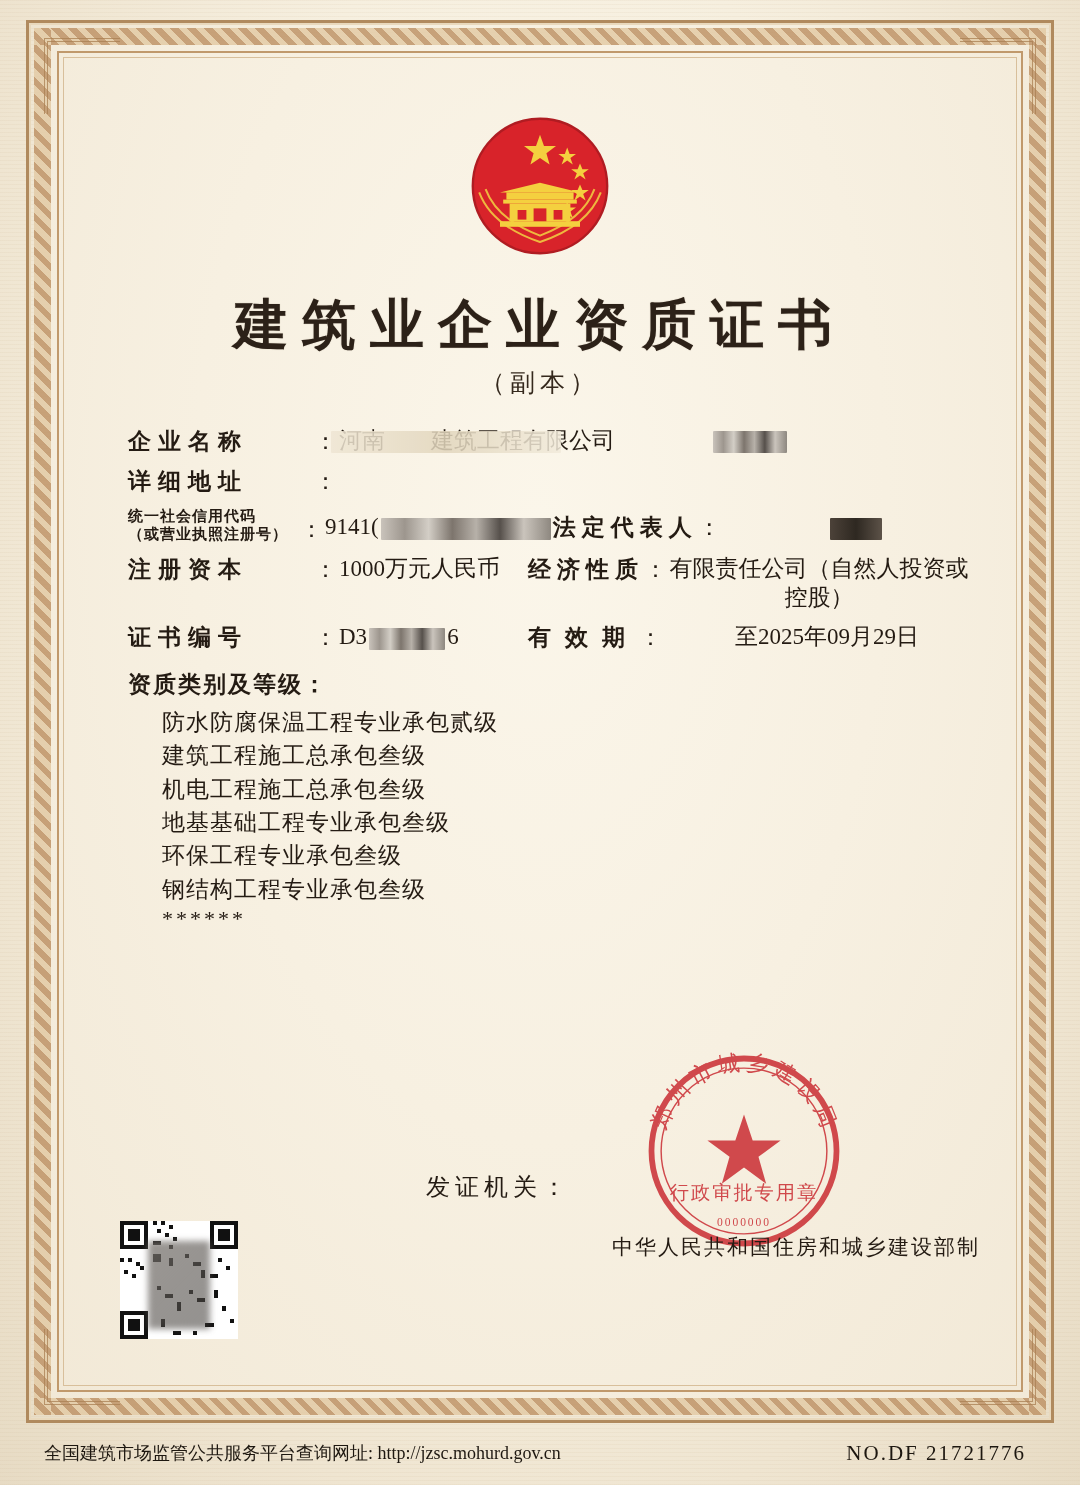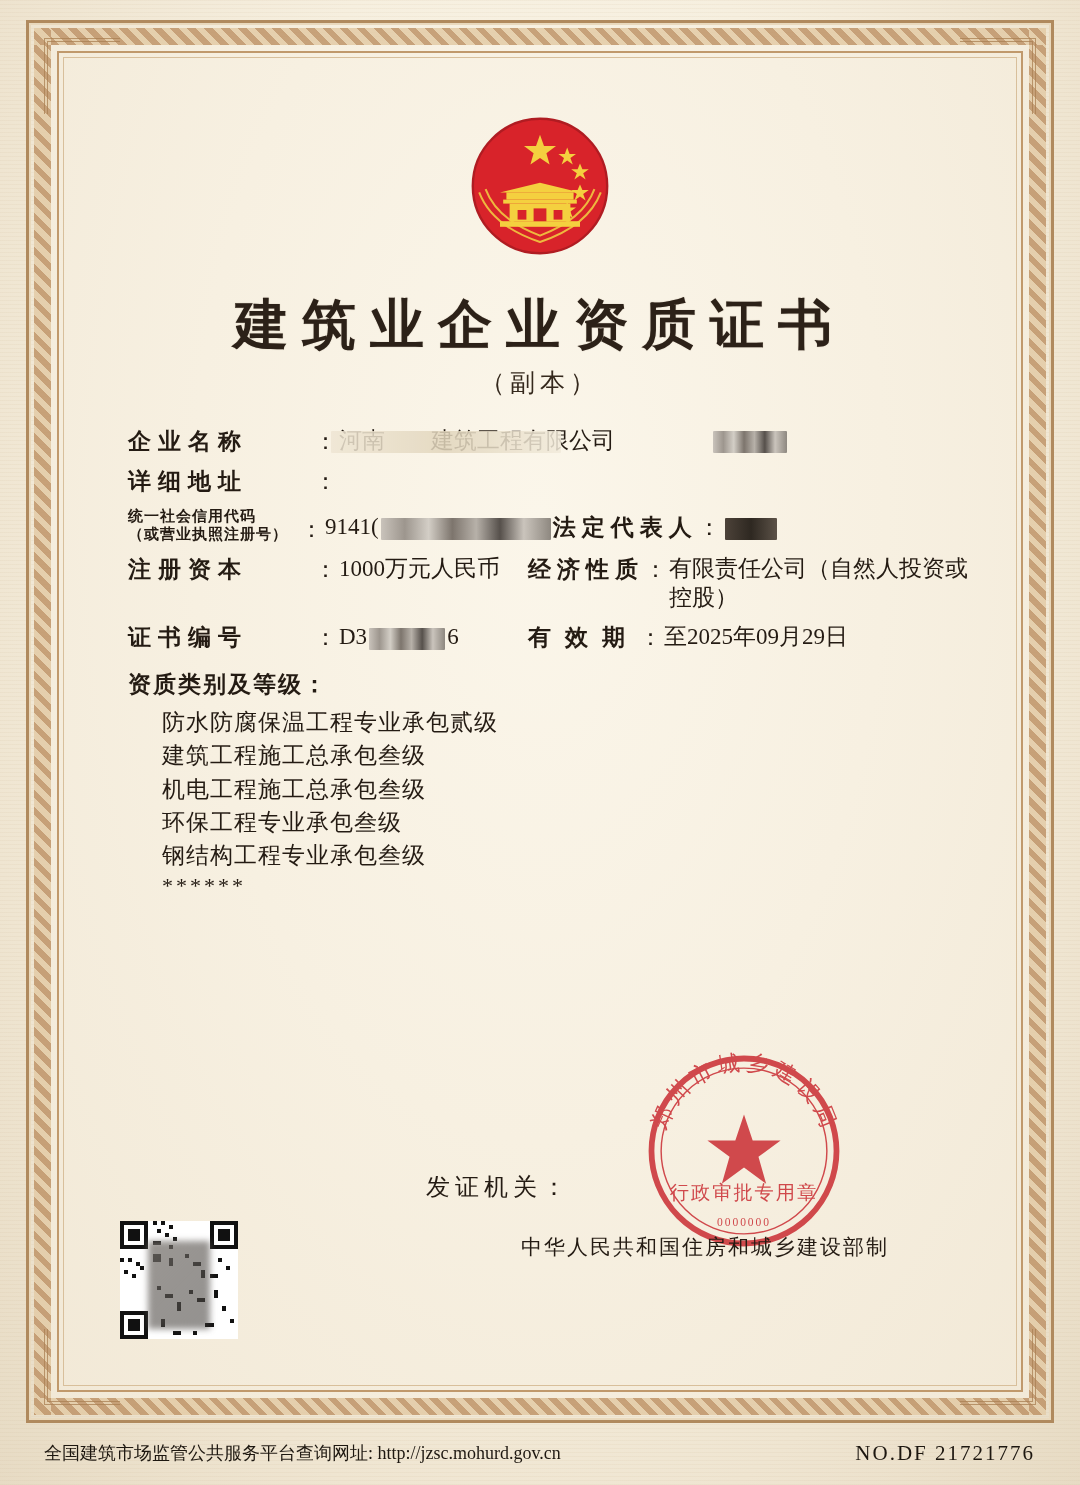--- a/index.html
+++ b/index.html
@@ -163,21 +163,21 @@
     filter: blur(0.6px);
     margin: 0 2px;
   }
   .redacted.dark {
     background: linear-gradient(90deg,#4c4239 0%, #2e2821 50%, #5c5248 100%);
   }
   .redacted.light {
     background: linear-gradient(90deg,#efe6d4 0%, #e2d6bd 50%, #f2ebdb 100%);
   }
   .col-left { flex: 0 0 400px; display: flex; }
-  .col-right { flex: 1 1 auto; display: flex; }
+  .col-right { flex: 1 1 auto; display: flex; text-align: center; }
 
   .small-label {
     font-size: 15px;
     font-weight: bold;
     line-height: 1.18;
     letter-spacing: 1px;
     white-space: nowrap;
     padding-top: 2px;
   }
 
@@ -228,21 +228,21 @@
     letter-spacing: 2px;
     color: #241b13;
     margin-left: 120px;
     font-family: "Liberation Serif", serif;
   }
   .ministry {
     margin-top: 30px;
     font-size: 21px;
     letter-spacing: 2px;
     color: #241b13;
-    text-align: center;
+    text-align: right;
     margin-left: 10px;
   }
 
   
   .seal {
     position: absolute;
     right: 160px;
     bottom: 122px;
     width: 212px;
     height: 212px;
@@ -264,21 +264,21 @@
     bottom: 50px;
     width: 62px;
     height: 88px;
     background: linear-gradient(135deg, rgba(120,115,110,.75), rgba(60,56,52,.55));
     filter: blur(3px);
   }
 
   
   .footer {
     position: absolute;
-    left: 0; right: 1px;
+    left: 0; right: 10px;
     bottom: 10px;
     height: 44px;
     display: flex;
     align-items: center;
     justify-content: space-between;
     padding: 0 44px;
     box-sizing: border-box;
   }
   .footer-left {
     font-size: 18px;
@@ -440,20 +440,21 @@
           <span class="colon">：</span>
           <span class="value">至2025年09月29日</span>
         </span>
       </div>
 
       <div class="qual-head">资质类别及等级：</div>
       <ul class="qual-list">
         <li>防水防腐保温工程专业承包贰级</li>
         <li>建筑工程施工总承包叁级</li>
         <li>机电工程施工总承包叁级</li>
+        <li>地基基础工程专业承包叁级</li>
         <li>环保工程专业承包叁级</li>
         <li>钢结构工程专业承包叁级</li>
       </ul>
       <div class="qual-stars">******</div>
     </div>
 
     <svg class="seal" viewBox="0 0 220 220">
       <g opacity="0.82">
         <circle cx="110" cy="110" r="96" fill="none" stroke="#c8252c" stroke-width="6"></circle>
         <circle cx="110" cy="110" r="86" fill="none" stroke="#c8252c" stroke-width="1.5"></circle>

